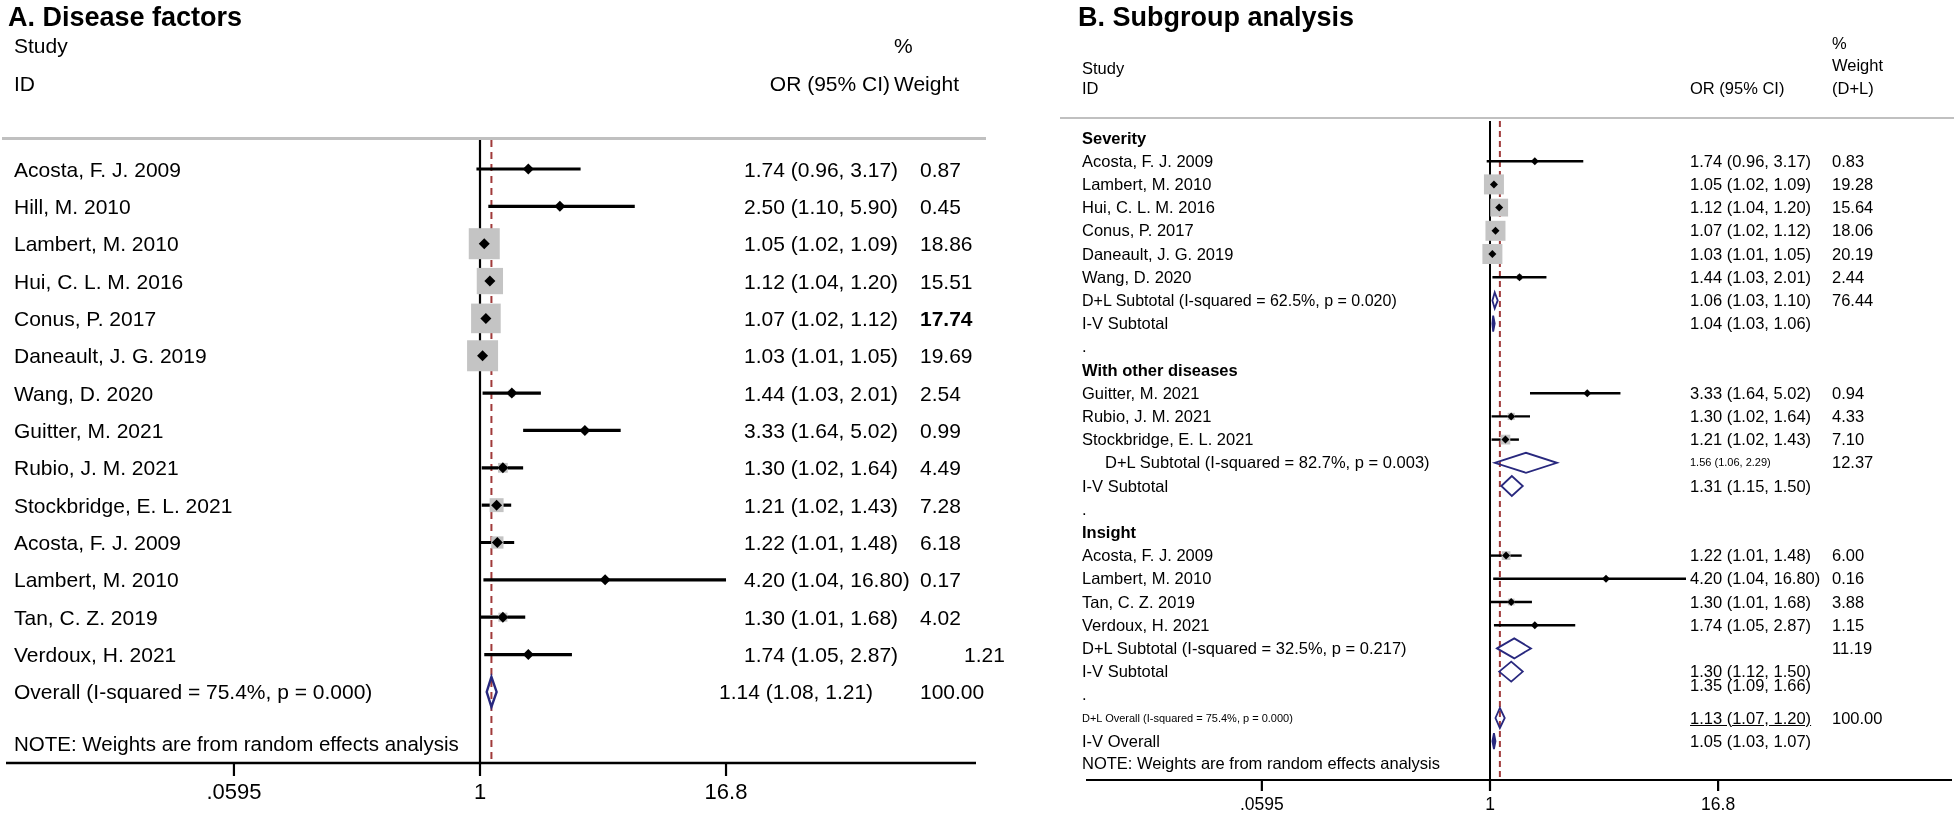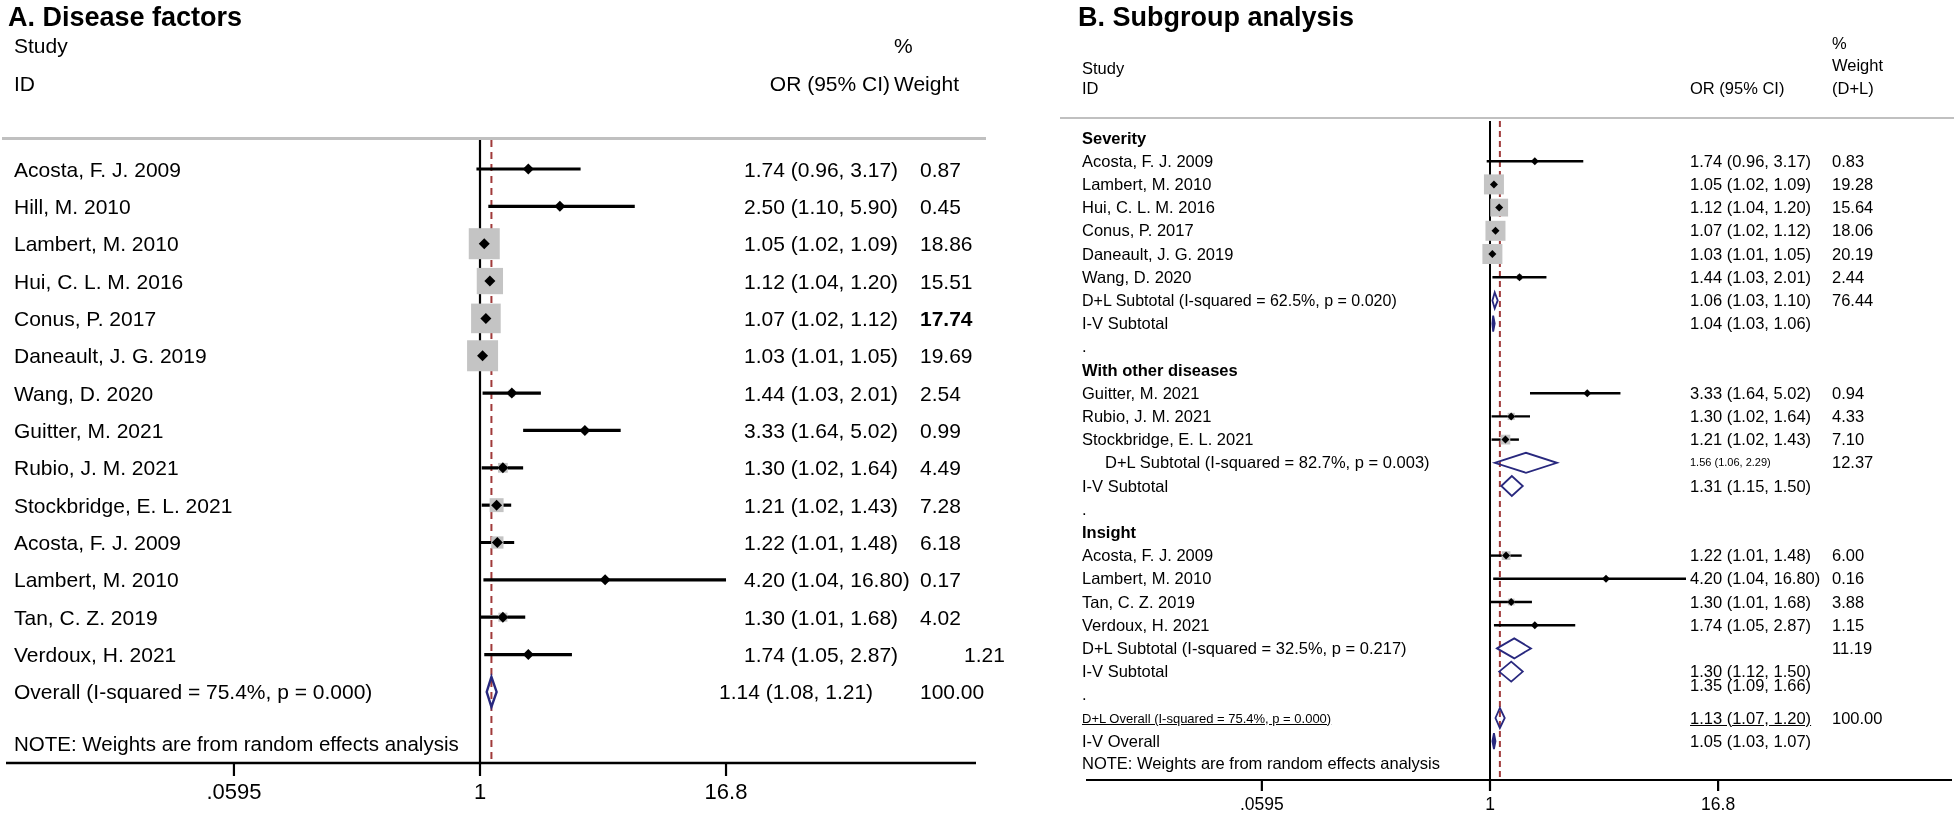--- a/index.html
+++ b/index.html
@@ -245,21 +245,21 @@
         <div class="abs" style="left: 1832px; font-size: 16.5px; line-height: 21px; top: 591.5px;">3.88</div>
         <div class="abs" style="left: 1082px; font-size: 16.5px; line-height: 21px; top: 614.7px;">Verdoux, H. 2021</div>
         <div class="abs" style="left: 1690px; font-size: 16.5px; line-height: 21px; top: 614.7px;">1.74 (1.05, 2.87)</div>
         <div class="abs" style="left: 1832px; font-size: 16.5px; line-height: 21px; top: 614.7px;">1.15</div>
         <div class="abs" style="left: 1082px; font-size: 16.5px; line-height: 21px; top: 637.9px;">D+L Subtotal  (I-squared = 32.5%, p = 0.217)</div>
         <div class="abs" style="left: 1690px; font-size: 16.5px; line-height: 21px; top: 675px;">1.35 (1.09, 1.66)</div>
         <div class="abs" style="left: 1832px; font-size: 16.5px; line-height: 21px; top: 637.9px;">11.19</div>
         <div class="abs" style="left: 1082px; font-size: 16.5px; line-height: 21px; top: 661.1px;">I-V Subtotal</div>
         <div class="abs" style="left: 1690px; font-size: 16.5px; line-height: 21px; top: 661.1px;">1.30 (1.12, 1.50)</div>
         <div class="abs" style="left: 1082px; font-size: 16.5px; line-height: 21px; top: 684.3px;">.</div>
-        <div class="abs" style="left: 1082px; font-size: 13px; line-height: 21px; top: 707.5px; text-decoration: underline;">D+L Overall  (I-squared = 75.4%, p = 0.000)</div>
+        <div class="abs" style="left: 1082px; font-size: 11px; line-height: 21px; top: 707.5px;">D+L Overall  (I-squared = 75.4%, p = 0.000)</div>
         <div class="abs" style="left: 1690px; font-size: 16.5px; line-height: 21px; top: 707.5px; text-decoration: underline;">1.13 (1.07, 1.20)</div>
         <div class="abs" style="left: 1832px; font-size: 16.5px; line-height: 21px; top: 707.5px;">100.00</div>
         <div class="abs" style="left: 1082px; font-size: 16.5px; line-height: 21px; top: 730.7px;">I-V Overall</div>
         <div class="abs" style="left: 1690px; font-size: 16.5px; line-height: 21px; top: 730.7px;">1.05 (1.03, 1.07)</div>
       </div>
     <div class="noteB" style="left:1082px;top:753px;">NOTE: Weights are from random effects analysis</div>
   </section>
 </div>
 
 </body></html>

